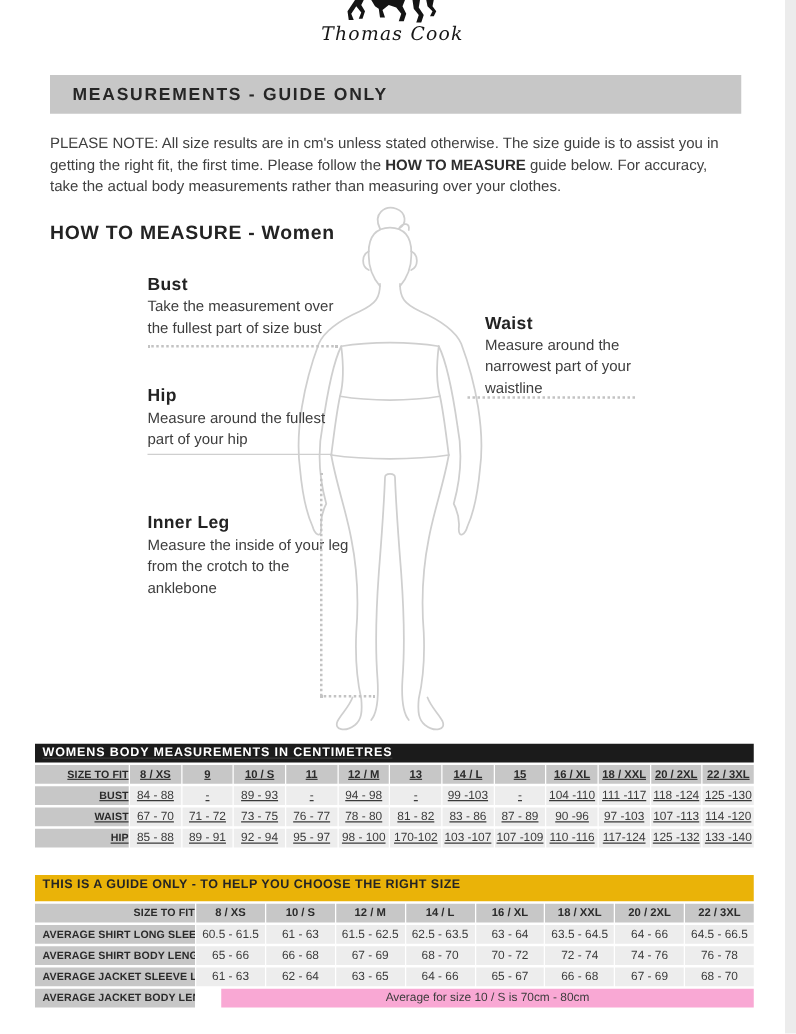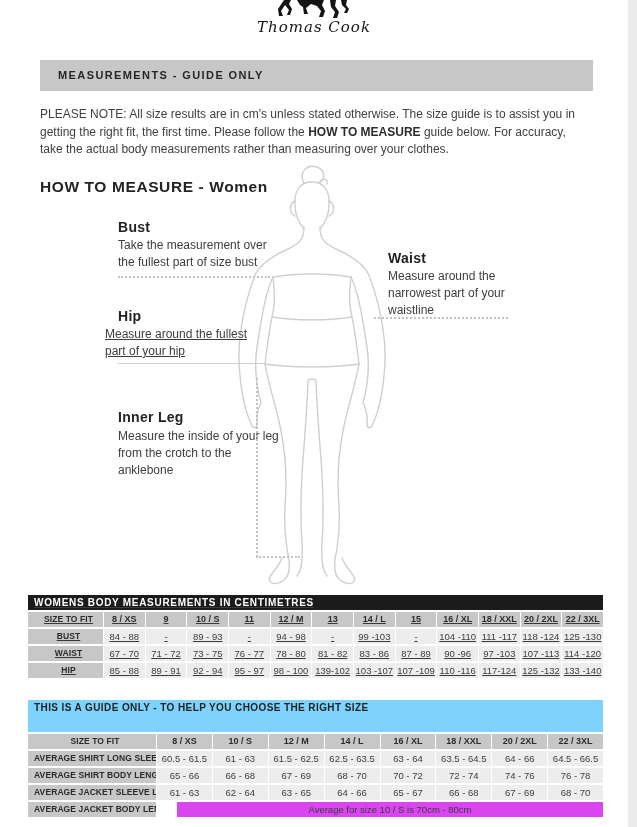--- a/index.html
+++ b/index.html
@@ -16,21 +16,21 @@
   .logo svg { display:block; margin:0 auto; }
   .brand-script {
     font-family:"DejaVu Serif","Liberation Serif",serif; font-style:italic;
     font-size:15px; color:#161616; letter-spacing:1px; margin-top:-1px;
   }
 
   
   .title-bar {
     position:absolute; left:40px; top:60px; width:553px; height:31px;
     background:#c7c7c7; line-height:31px; padding-left:18px;
-    font-size:11px; font-weight:bold; letter-spacing:1.4px; color:#262626;
+    font-size:14px; font-weight:bold; letter-spacing:1.4px; color:#262626;
   }
 
   .note { position:absolute; left:40px; top:106px; width:548px; font-size:12px; line-height:17.5px; color:#404040; }
   .note b { color:#2d2d2d; }
 
   .section-title { position:absolute; left:40px; top:178px; font-size:15.5px; font-weight:bold; letter-spacing:0.6px; color:#232323; }
 
   
   .figure-svg { position:absolute; left:224px; top:163px; }
   .mp-title { position:absolute; font-size:14px; font-weight:bold; color:#232323; letter-spacing:0.3px; }
@@ -42,34 +42,34 @@
   
   .tblock { position:absolute; width:575px; }
   .tb1 { left:28px; top:595px;text-decoration:underline; }
   .tb2 { left:28px; top:700px; }
   .table-title {
     height:15px; line-height:15px; background:#1b1b1b; color:#ffffff;
     font-size:10px; font-weight:bold; letter-spacing:0.7px; padding-left:6px; margin-bottom:2px;
     white-space:nowrap; overflow:hidden;
   }
   .table-subtitle {
-    height:32px; line-height:15px; background:#7dd3fc; color:#242424;
+    height:21px; line-height:15px; background:#eab308; color:#242424;
     font-size:10px; font-weight:bold; letter-spacing:0.4px; padding-left:6px; margin-bottom:2px;
     white-space:nowrap; overflow:hidden;
   }
   .mtable { display:grid; gap:2px 1px; background:#ffffff; }
   .t1 { grid-template-columns:75px repeat(12,1fr); }
   .t2 { grid-template-columns:128px repeat(8,1fr); }
   .cell {
     height:15px; line-height:15px; font-size:9.5px; text-align:center;
     background:#ededed; color:#3c3c3c; white-space:nowrap; overflow:hidden;
   }
   .cell.head  { background:#c7c7c7; font-weight:bold; font-size:9px; color:#2b2b2b; }
-  .cell.label { background:#c7c7c7; font-weight:bold; font-size:8.5px; color:#2b2b2b; text-align:center; padding-left:6px; letter-spacing:0.1px; }
-  .cell.span-all { grid-column:2 / -1; background:#d946ef;margin-left:20px; }
+  .cell.label { background:#c7c7c7; font-weight:bold; font-size:8.5px; color:#2b2b2b; text-align:right; padding-left:6px; letter-spacing:0.1px; }
+  .cell.span-all { grid-column:2 / -1; background:#f9a8d4;margin-left:20px; }
 </style>
 </head>
 <body>
 
 <div class="page">
 
   <div class="edge-strip"></div>
 
   <div class="logo">
     <svg width="74" height="19" viewBox="0 0 74 19">
@@ -105,21 +105,21 @@
 
   <div class="mp-title" style="left:118px; top:219px;">Bust</div>
   <div class="mp-desc" style="left:118px; top:237px; width:158px;">Take the measurement over the fullest part of size bust</div>
   <div class="leader-dotted-h" style="left:118px; top:276px; width:152px;"></div>
 
   <div class="mp-title" style="left:388px; top:250px;">Waist</div>
   <div class="mp-desc" style="left:388px; top:268px; width:132px;">Measure around the narrowest part of your waistline</div>
   <div class="leader-dotted-h" style="left:374px; top:317px; width:134px;"></div>
 
   <div class="mp-title" style="left:118px; top:308px;">Hip</div>
-  <div class="mp-desc" style="left:105px; top:326px; width:152px;text-decoration:underline;">Measure around the fullest part of your hip</div>
+  <div class="mp-desc" style="left:118px; top:326px; width:152px;">Measure around the fullest part of your hip</div>
   <div class="leader-solid-h" style="left:118px; top:363px; width:148px;"></div>
 
   <div class="mp-title" style="left:118px; top:409px;">Inner Leg</div>
   <div class="mp-desc" style="left:118px; top:428px; width:168px;">Measure the inside of your leg from the crotch to the anklebone</div>
   <div class="leader-dotted-v" style="left:256px; top:378px; height:179px;"></div>
   <div class="leader-dotted-h" style="left:256px; top:556px; width:44px;"></div>
 
   <div class="tblock tb1">
     <div class="table-title">WOMENS BODY MEASUREMENTS IN CENTIMETRES</div>
     <div class="mtable t1" id="body-table-grid">
@@ -161,21 +161,21 @@
         <div class="cell data">90 -96</div>
         <div class="cell data">97 -103</div>
         <div class="cell data">107 -113</div>
         <div class="cell data">114 -120</div>
         <div class="cell label">HIP</div>
         <div class="cell data">85 - 88</div>
         <div class="cell data">89 - 91</div>
         <div class="cell data">92 - 94</div>
         <div class="cell data">95 - 97</div>
         <div class="cell data">98 - 100</div>
-        <div class="cell data">139-102</div>
+        <div class="cell data">170-102</div>
         <div class="cell data">103 -107</div>
         <div class="cell data">107 -109</div>
         <div class="cell data">110 -116</div>
         <div class="cell data">117-124</div>
         <div class="cell data">125 -132</div>
         <div class="cell data">133 -140</div>
       </div>
   </div>
 
   <div class="tblock tb2">

